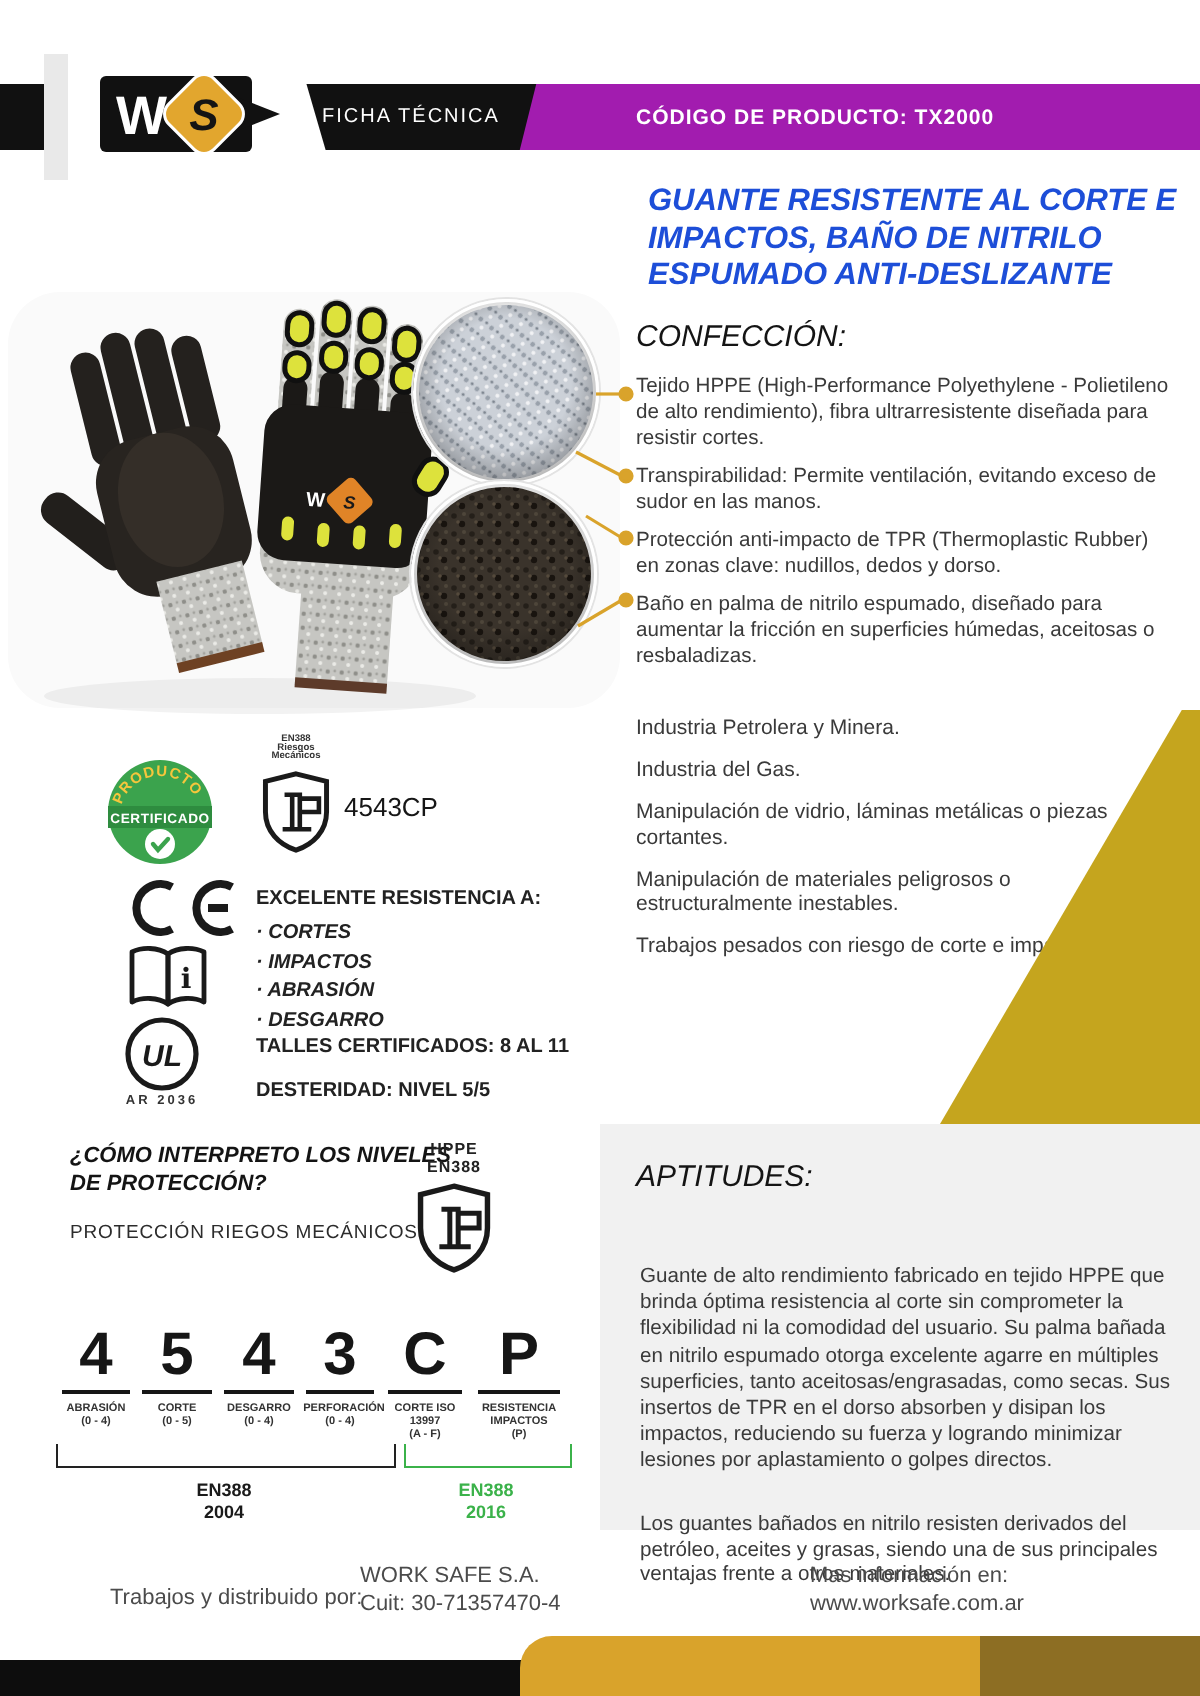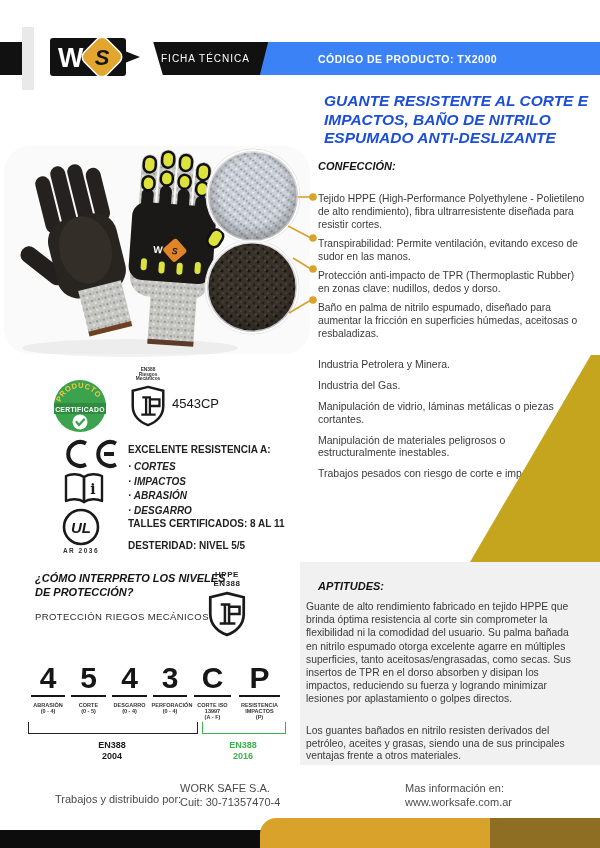--- a/index.html
+++ b/index.html
@@ -3,35 +3,35 @@
 <meta charset="utf-8">
 <style>
   html,body{margin:0;padding:0;background:#fff;}
   .page{position:relative;width:600px;height:848px;background:#ffffff;overflow:hidden;
         font-family:"Liberation Sans",sans-serif;color:#1c1c1c;}
   .abs{position:absolute;}
 
   
   .hdr-stub{left:0;top:42px;width:22px;height:33px;background:#111;}
   .hdr-gray{left:22px;top:27px;width:12px;height:63px;background:#e9e9e9;}
-  .hdr-gold{left:250px;top:42px;width:350px;height:33px;background:#3b82f6;
+  .hdr-gold{left:250px;top:42px;width:350px;height:33px;background:#a21caf;
             display:flex;align-items:center;padding-left:68px;box-sizing:border-box;}
   .hdr-gold span{color:#fff;font-weight:bold;font-size:10.5px;letter-spacing:.5px;}
   .hdr-ficha{left:146px;top:42px;width:118px;height:33px;background:#111;transform:skewX(-14deg);
              display:flex;align-items:center;justify-content:center;}
   .hdr-ficha span{transform:skewX(14deg);color:#fff;font-size:10px;letter-spacing:1px;}
   .logo-svg{left:36px;top:22px;}
 
   
   .title{left:324px;top:92px;width:268px;font-size:15.5px;line-height:18.5px;
          font-weight:bold;font-style:italic;color:#1d4ed8;}
   .conf{left:318px;top:160px;width:268px;}
-  .sec-h{font-size:11px;font-weight:bold;font-style:italic;color:#141414;}
+  .sec-h{font-size:15px;font-weight:normal;font-style:italic;color:#141414;}
   .conf-b{margin-top:6px;font-size:10.3px;line-height:13px;color:#3a3a3a;}
-  .conf-b.first{margin-top:20px;}
+  .conf-b.first{margin-top:10px;}
   .apl{left:318px;top:358px;width:240px;}
   .apl-i{margin-bottom:8.5px;font-size:10.5px;line-height:12.5px;color:#3a3a3a;}
   .apl .sec-h{margin-bottom:13px;}
 
   
   .tri{left:470px;top:355px;width:130px;height:207px;background:#C5A51E;
        clip-path:polygon(93% 0,100% 0,100% 100%,0 100%);}
 
   
   .cert-txt{font-size:10px;font-weight:bold;color:#222;}
@@ -53,21 +53,21 @@
   .rcol .bar{height:2px;background:#161616;margin:3px auto 0 auto;width:84%;}
   .rcol .cap{margin-top:5px;font-size:6px;line-height:7px;font-weight:bold;color:#333;transform:scale(.92);transform-origin:top center;}
   .bracket{height:11px;border-left:1.5px solid #222;border-right:1.5px solid #222;border-bottom:1.5px solid #222;top:722px;}
   .bracket.g{border-color:#3BB24A;}
   .nlab{top:740px;text-align:center;font-size:9px;line-height:11px;font-weight:bold;color:#1a1a1a;}
   .nlab.g{color:#3BB24A;}
 
   
   .apt-panel{left:300px;top:562px;width:300px;height:203px;background:#F1F1F1;}
   .apt-h{left:318px;top:580px;}
-  .apt-p{left:306px;width:268px;font-size:10.3px;line-height:13.2px;color:#3a3a3a;}
+  .apt-p{left:320px;width:268px;font-size:10.3px;line-height:13.2px;color:#3a3a3a;margin-top:32px;}
   .apt-p1{top:600px;}
   .apt-p2{top:725px;line-height:12.6px;}
 
   
   .ft{font-size:11px;color:#4b4b4b;line-height:14px;}
   .ft-left{left:55px;top:792px;}
   .ft-mid{left:180px;top:781px;}
   .ft-right{left:405px;top:781px;}
   .bar-black{left:0;top:830px;width:268px;height:18px;background:#0d0d0d;}
   .bar-dark{left:488px;top:818px;width:112px;height:30px;background:#8D6E23;}

